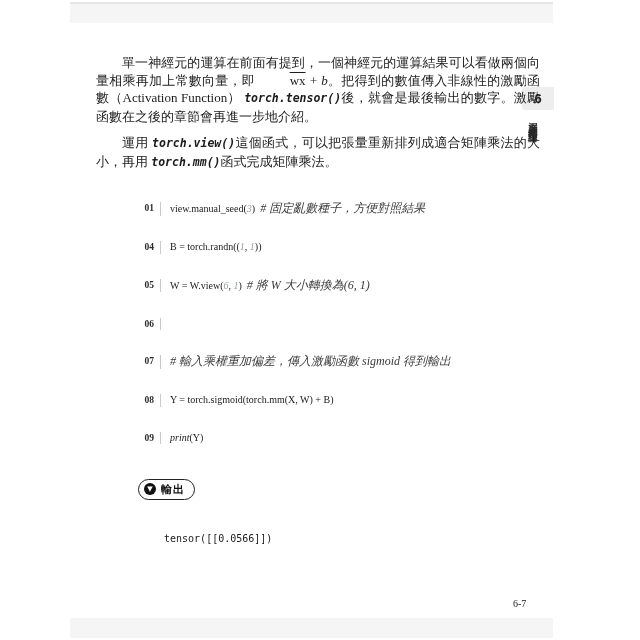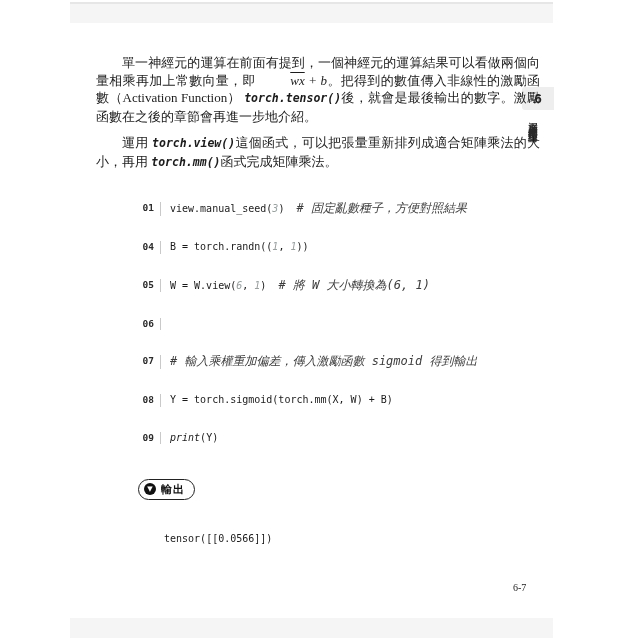--- a/index.html
+++ b/index.html
@@ -21,48 +21,48 @@
     display:flex; align-items:center; justify-content:center;
     font-family:"Liberation Sans", sans-serif; font-weight:bold; font-size:13px; color:#222;
   }
   .chapter-title {
     position:absolute; left:526px; top:115px;
     writing-mode:vertical-rl; text-orientation:upright;
     font-size:9px; letter-spacing:1.5px; color:#2a2a2a;
     font-family:"Liberation Serif", serif; font-weight:bold;
   }
   .page-number {
-    position:absolute; left:513px; top:582px;
+    position:absolute; left:513px; top:598px;
     font-size:10px; color:#222; font-family:"Liberation Serif", serif;
   }
 
   .content {
     position:absolute; left:96px; top:54px; width:444px;
   }
   .body-para {
     margin:0; font-size:13px; line-height:17.5px; text-align:justify;
     text-indent:2em; color:#1c1c1c;
   }
   .body-para + .body-para { margin-top:9px; }
 
   
   .seg-ic { font-family:"DejaVu Sans Mono", monospace; font-style:italic; font-weight:bold; font-size:11.5px; }
-  .seg-ol { font-style:italic; text-decoration:overline;margin-left:31px; }
+  .seg-ol { text-decoration:overline;margin-left:31px; }
   .seg-m  { font-style:italic; }
   .seg-k  { }
   .seg-n  { color:#98a0a0; font-style:italic; }
   .seg-b  { font-style:italic; }
   .seg-c  { font-style:italic; color:#3c3c3c; font-size:12px; }
 
   .code-block {
     margin:6px 0 0 38px;
     font-family:"DejaVu Sans Mono", monospace; font-size:10px; line-height:12.6px;
     color:#1a1a1a; white-space:pre;
   }
-  .code-line { display:flex; }
+  .code-line { display:flex;font-family:Liberation Serif, serif; }
   .ln {
     width:20px; flex:0 0 20px; text-align:right; padding-right:6px;
     border-right:1px solid #c9c9c9; margin-right:9px;
     font-weight:bold; color:#2b2b2b; font-size:9.5px;
   }
   .code-content { white-space:pre; }
 
   .output-badge {
     margin:9px 0 0 42px; display:inline-flex; align-items:center; gap:5px;
     border:1.3px solid #222; border-radius:11px; padding:2px 9px 2px 5px;

